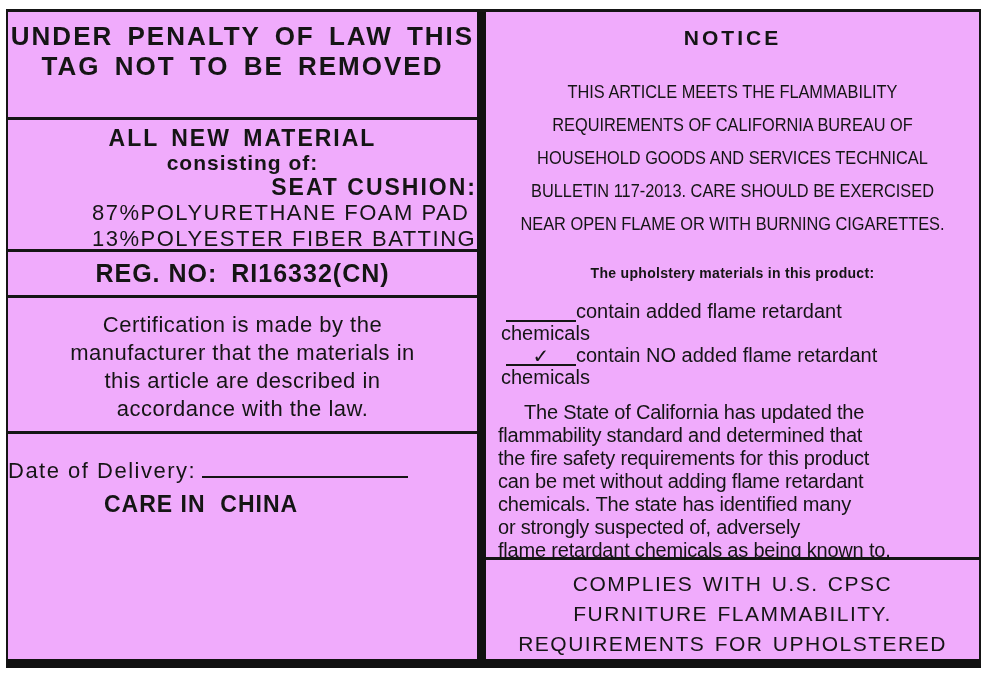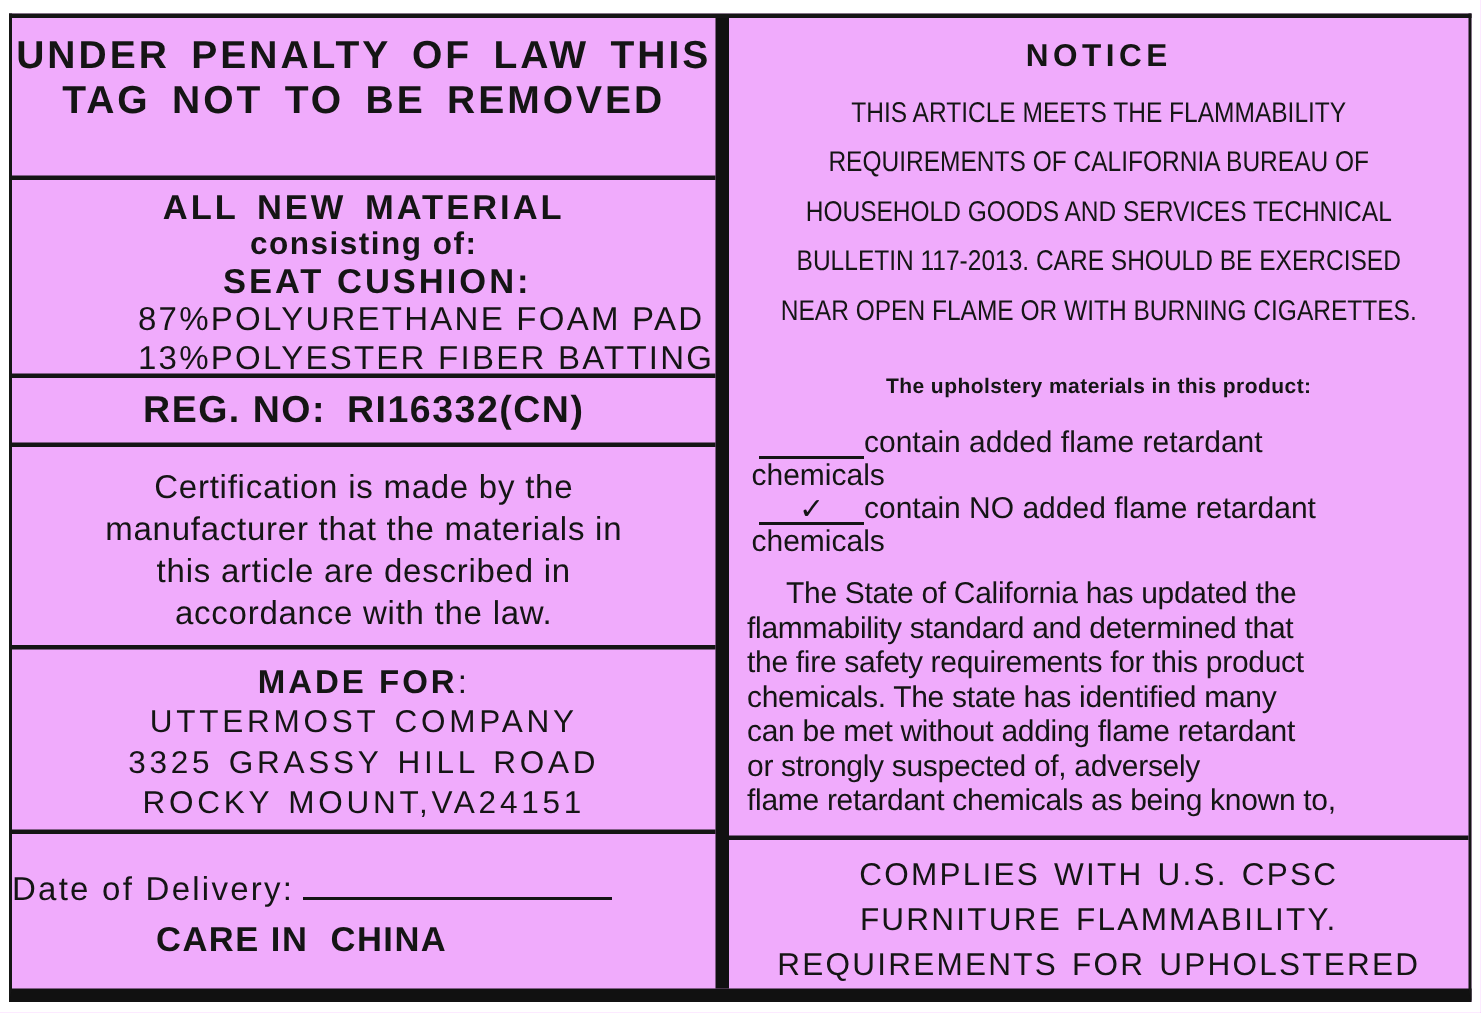--- a/index.html
+++ b/index.html
@@ -20,21 +20,21 @@
   .panel-left { width: 505px; border-right: 9px solid #111; display: flex; flex-direction: column; }
   .panel-left section { border-bottom: 3px solid #151515; overflow: hidden; }
   .panel-left section:last-child { border-bottom: none; }
 
   .sec-penalty { height: 108px; padding-top: 9px; text-align: center; }
   .penalty-line { font-size: 26px; line-height: 30px; font-weight: bold; letter-spacing: 2px; word-spacing: 5px; }
 
   .sec-material { height: 132px; padding-top: 5px; text-align: center; }
   .mat-title { font-size: 23px; line-height: 26px; font-weight: bold; letter-spacing: 2px; word-spacing: 4px; }
   .mat-sub { font-size: 21px; line-height: 23px; font-weight: bold; letter-spacing: 1px; }
-  .mat-component { font-size: 23px; line-height: 26px; font-weight: bold; letter-spacing: 2px; text-align: center; padding-left: 18px; }
+  .mat-component { font-size: 23px; line-height: 26px; font-weight: bold; letter-spacing: 2px; text-align: right; padding-left: 18px; }
   .mat-content { font-size: 22px; line-height: 26px; letter-spacing: 1.5px; text-align: left; margin-left: 84px; }
 
   .sec-reg { height: 46px; display: flex; align-items: center; justify-content: center;
              font-size: 25px; font-weight: bold; letter-spacing: 1px; }
   .reg-value { margin-left: 14px; }
 
   .sec-cert { height: 136px; padding-top: 13px; text-align: center; }
   .cert-line { font-size: 22px; line-height: 28px; letter-spacing: 0.5px; }
 
   .sec-madefor { height: 123px; padding-top: 9px; text-align: center; }
@@ -44,21 +44,21 @@
 
   .sec-delivery { height: 103px; padding-top: 24px; }
   .date-row { font-size: 22px; letter-spacing: 1.5px; line-height: 26px; }
   .date-blank { display: inline-block; width: 206px; border-bottom: 2px solid #151515; height: 20px; margin-left: 6px; }
   .made-in { margin-top: 7px; margin-left: 96px; font-size: 23px; font-weight: bold; letter-spacing: 1px; white-space: pre; width: fit-content; }
 
   
   .panel-right { flex: 1; display: flex; flex-direction: column; }
   .sec-notice { height: 546px; overflow: hidden; }
   .notice-title { margin-top: 14px; text-align: center; font-size: 21px; line-height: 24px; font-weight: bold; letter-spacing: 3px; }
-  .notice-body { margin-top: 9px; }
+  .notice-body { margin-top: 25px; }
   .notice-line { display: block; text-align: center; font-size: 19px; line-height: 33px; white-space: nowrap;
                  transform: scaleX(0.86); transform-origin: 50% 50%; }
   .uph-heading { margin-top: 22px; text-align: center; font-size: 14px; line-height: 23px; font-weight: bold; letter-spacing: 0.3px; }
   .options { margin-top: 15px; padding: 0 15px; }
   .opt-line { font-size: 20px; line-height: 22px; }
   .opt-blank { display: inline-block; width: 70px; border-bottom: 2px solid #151515; height: 20px;
                text-align: center; font-size: 20px; line-height: 21px; margin-left: 5px; vertical-align: bottom; }
   .opt-wrap { font-size: 20px; line-height: 22px; }
   .state-para { margin-top: 13px; padding: 0 12px; }
   .state-line { font-size: 20px; line-height: 23px; letter-spacing: -0.2px; white-space: nowrap; }
@@ -92,26 +92,20 @@
       <span class="reg-value">RI16332(CN)</span>
     </section>
 
     <section class="sec-cert">
       <div class="cert-line">Certification is made by the</div>
       <div class="cert-line">manufacturer that the materials in</div>
       <div class="cert-line">this article are described in</div>
       <div class="cert-line">accordance with the law.</div>
     </section>
 
-    <section class="sec-madefor">
-      <div class="made-for-title"><span>MADE FOR</span><span class="made-for-colon">:</span></div>
-      <div class="made-for-line">UTTERMOST COMPANY</div>
-      <div class="made-for-line">3325 GRASSY HILL ROAD</div>
-      <div class="made-for-line">ROCKY MOUNT,VA24151</div>
-    </section>
 
     <section class="sec-delivery">
       <div class="date-row">
         <span>Date of Delivery:</span><span class="date-blank"></span>
       </div>
       <div class="made-in">CARE IN  CHINA</div>
     </section>
 
   </div>
 
@@ -137,22 +131,22 @@
         <div class="opt-line">
           <span class="opt-blank">✓</span><span>contain NO added flame retardant</span>
         </div>
         <div class="opt-wrap">chemicals</div>
       </div>
 
       <div class="state-para">
         <div class="state-line">The State of California has updated the</div>
         <div class="state-line">flammability standard and determined that</div>
         <div class="state-line">the fire safety requirements for this product</div>
+        <div class="state-line">can be met without adding flame retardant</div>
         <div class="state-line">chemicals. The state has identified many</div>
-        <div class="state-line">can be met without adding flame retardant</div>
         <div class="state-line">or strongly suspected of, adversely</div>
         <div class="state-line">flame retardant chemicals as being known to,</div>
       </div>
     </section>
 
     <section class="sec-complies">
       <div class="complies-line">COMPLIES WITH U.S. CPSC</div>
       <div class="complies-line">FURNITURE FLAMMABILITY.</div>
       <div class="complies-line">REQUIREMENTS FOR UPHOLSTERED</div>
     </section>

